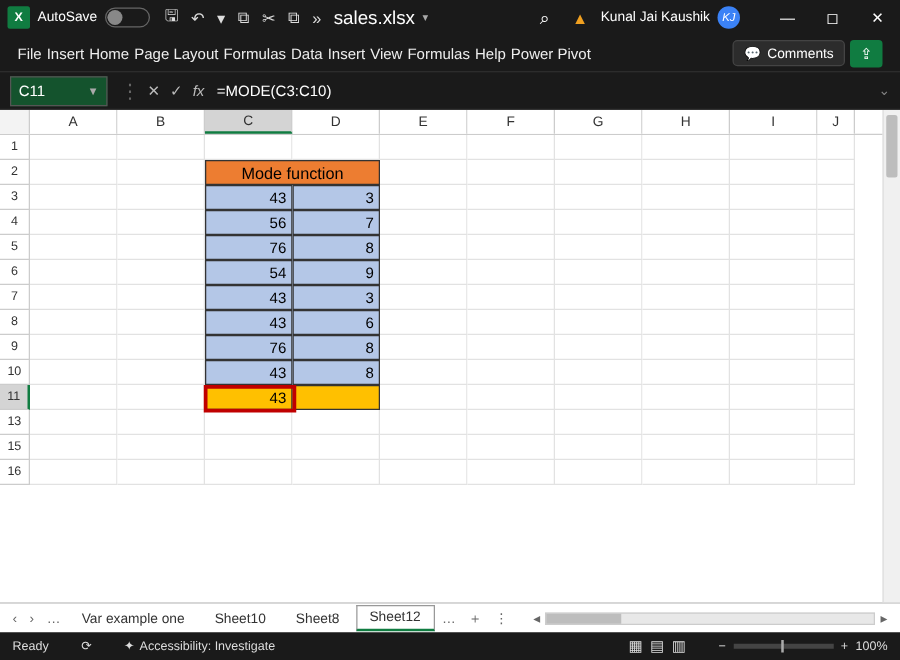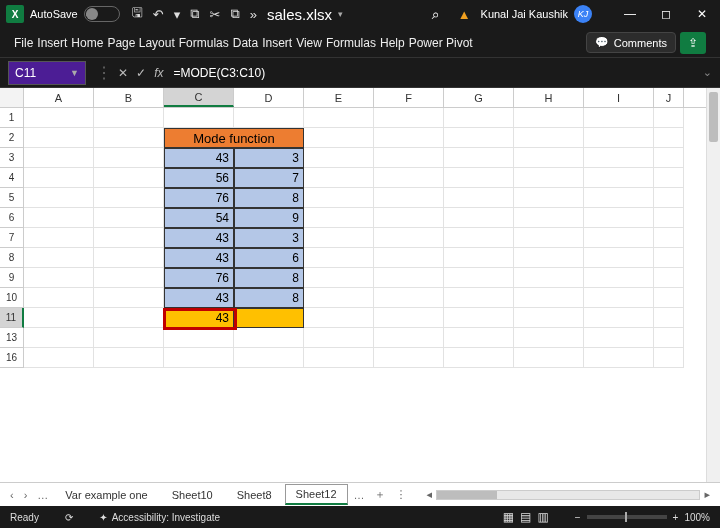--- a/index.html
+++ b/index.html
@@ -24,21 +24,21 @@
 
   
   .ribbon { height: 30px; background: #1a1a1a; display: flex; align-items: center; gap: 4px; padding: 0 14px; font-size: 12px; border-bottom: 1px solid #333; }
   .ribbon .tab { color: #eee; cursor: pointer; }
   .ribbon .rspacer { flex: 1; }
   .ribbon .comments { background: #2c2c2c; border: 1px solid #444; border-radius: 4px; padding: 3px 8px; display: flex; align-items: center; gap: 5px; font-size: 11px; }
   .ribbon .share { background: #107c41; width: 26px; height: 22px; border-radius: 3px; display:flex; align-items:center; justify-content:center; font-size:12px;}
 
   
   .fbar { height: 30px; background: #1a1a1a; display: flex; align-items: center; border-bottom: 1px solid #333; position:relative;}
-  .namebox { width: 78px; height: 24px; background: #4c1d95; border: 1px solid #555; margin: 0 4px 0 8px; display: flex; align-items: center; padding: 0 6px; font-size: 12px; color: #fff; justify-content: space-between; }
+  .namebox { width: 78px; height: 24px; background: #14532d; border: 1px solid #555; margin: 0 4px 0 8px; display: flex; align-items: center; padding: 0 6px; font-size: 12px; color: #fff; justify-content: space-between; }
   .namebox .dd { font-size: 9px; color:#aaa; }
   .fbar .sep { color:#666; margin:0 6px;}
   .fbar .fxgrp { display:flex; align-items:center; gap:8px; color:#bbb; font-size:12px;}
   .fbar .fx { font-style: italic; font-size:12px; }
   .fbar .formula { margin-left: 10px; font-size: 12px; color:#fff; }
   .fbar .expand { position:absolute; right:8px; color:#888; font-size:11px;}
 
   
   .grid { flex: 1; background: #fff; color: #000; display: flex; flex-direction: column; overflow: hidden; position: relative; }
   .colhdr { display: flex; height: 20px; background: #fff; border-bottom: 1px solid #ccc; }
@@ -299,20 +299,33 @@
           <div class="cell result"></div>
           <div class="cell"></div>
           <div class="cell"></div>
           <div class="cell"></div>
           <div class="cell"></div>
           <div class="cell"></div>
           <div class="cell" style="flex: 0 0 30px;"></div>
         </div>
         <div class="row">
           <div class="rhead">13</div>
+          <div class="cell"></div>
+          <div class="cell"></div>
+          <div class="cell"></div>
+          <div class="cell"></div>
+          <div class="cell"></div>
+          <div class="cell"></div>
+          <div class="cell"></div>
+          <div class="cell"></div>
+          <div class="cell"></div>
+          <div class="cell" style="flex: 0 0 30px;"></div>
+        </div>
+        <div class="row">
+          <div class="rhead">15</div>
           <div class="cell"></div>
           <div class="cell"></div>
           <div class="cell"></div>
           <div class="cell"></div>
           <div class="cell"></div>
           <div class="cell"></div>
           <div class="cell"></div>
           <div class="cell"></div>
           <div class="cell"></div>
           <div class="cell" style="flex: 0 0 30px;"></div>

